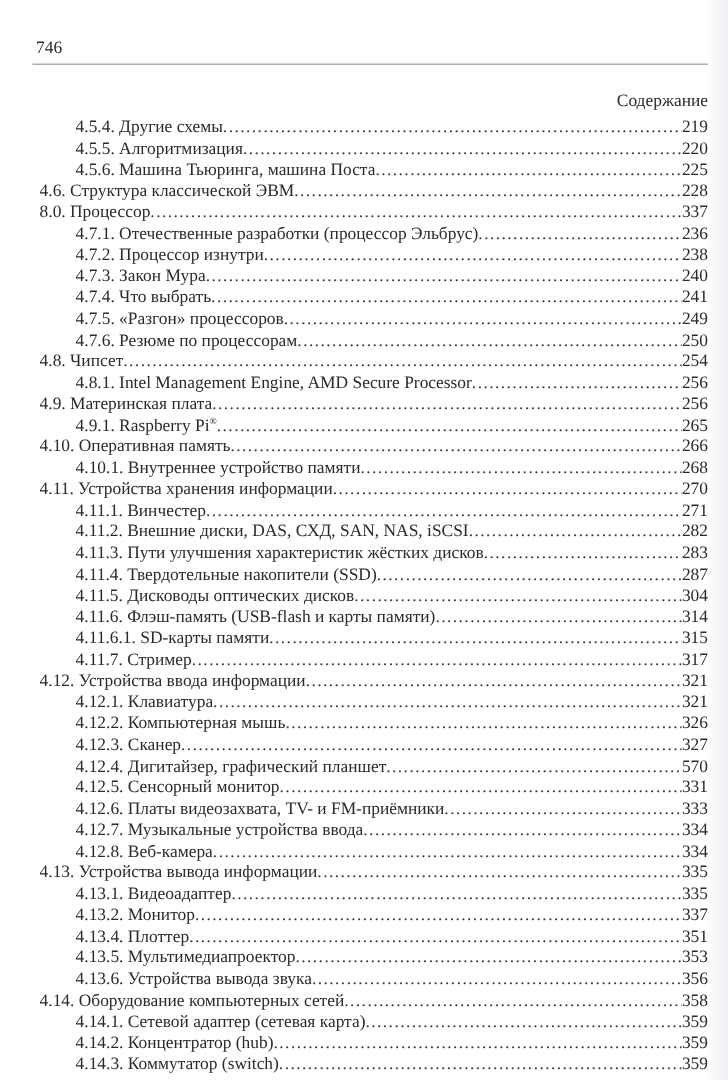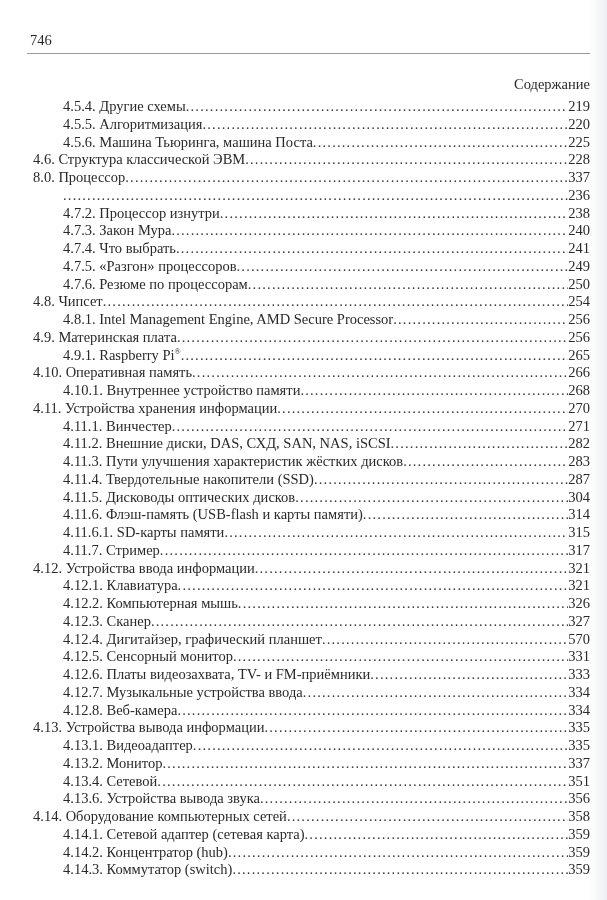--- a/index.html
+++ b/index.html
@@ -89,20 +89,21 @@
     </div>
     <div class="row l1">
       <div class="label">
         <span class="text">8.0. Процессор</span>
         <span class="dots"></span>
         <span class="page">337</span>
       </div>
     </div>
     <div class="row l2">
       <div class="label">
+        <span class="text">4.7.1. Отечественные разработки (процессор Эльбрус)</span>
         <span class="dots"></span>
         <span class="page">236</span>
       </div>
     </div>
     <div class="row l2">
       <div class="label">
         <span class="text">4.7.2. Процессор изнутри</span>
         <span class="dots"></span>
         <span class="page">238</span>
       </div>
@@ -319,23 +320,30 @@
     </div>
     <div class="row l2">
       <div class="label">
         <span class="text">4.13.2. Монитор</span>
         <span class="dots"></span>
         <span class="page">337</span>
       </div>
     </div>
     <div class="row l2">
       <div class="label">
-        <span class="text">4.13.4. Сетевой</span>
+        <span class="text">4.13.4. Плоттер</span>
         <span class="dots"></span>
         <span class="page">351</span>
+      </div>
+    </div>
+    <div class="row l2">
+      <div class="label">
+        <span class="text">4.13.5. Мультимедиапроектор</span>
+        <span class="dots"></span>
+        <span class="page">353</span>
       </div>
     </div>
     <div class="row l2">
       <div class="label">
         <span class="text">4.13.6. Устройства вывода звука</span>
         <span class="dots"></span>
         <span class="page">356</span>
       </div>
     </div>
     <div class="row l1">

